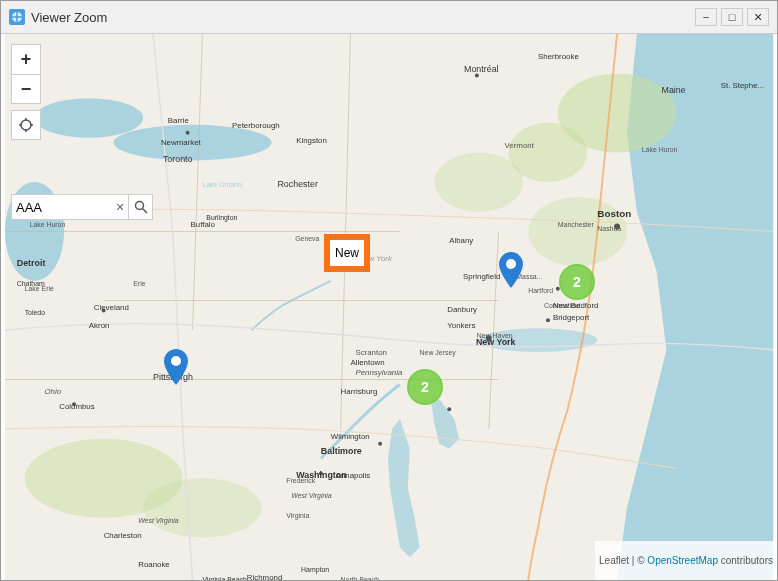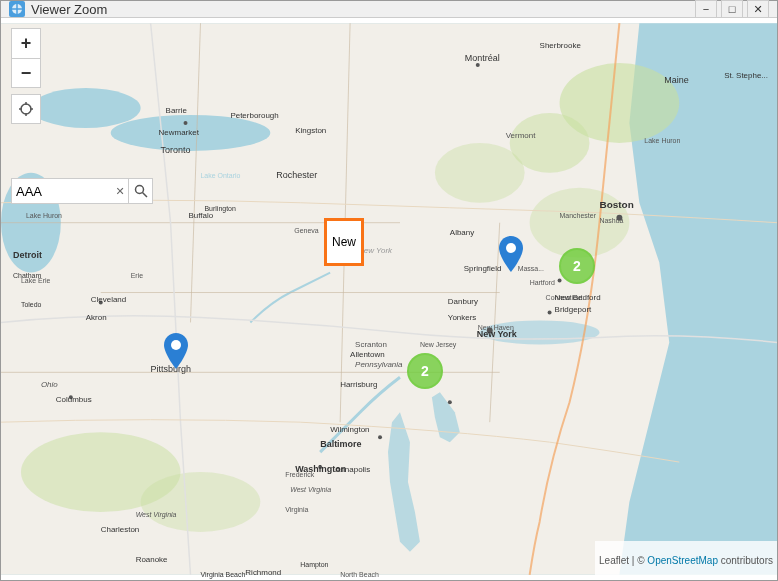--- a/index.html
+++ b/index.html
@@ -12,21 +12,21 @@
       display: flex;
       flex-direction: column;
       position: relative;
     }
 
     .title-bar {
       background: #f0f0f0;
       border-bottom: 1px solid #ccc;
       display: flex;
       align-items: center;
-      padding: 8px 8px;
+      padding: 16px 8px;
       height: 14px;
       user-select: none;
     }
 
     .title-bar-icon {
       width: 16px;
       height: 16px;
       margin-right: 6px;
       background: #4a9ede;
       border-radius: 2px;
@@ -211,23 +211,23 @@
       z-index: 10;
     }
 
     .attribution a { color: #0078a8; text-decoration: none; }
 
     
     .new-label {
       position: absolute;
       z-index: 6;
       background: white;
-      border: 3px solid #f97316;
+      border: 6px solid #f97316;
       font-size: 12px;
-      padding: 14px 5px;
+      padding: 6px 5px;
       white-space: nowrap;
     }
   </style>
 </head>
 <body>
 
 <div class="window">
 
   <div class="title-bar">
     <div class="title-bar-icon">

